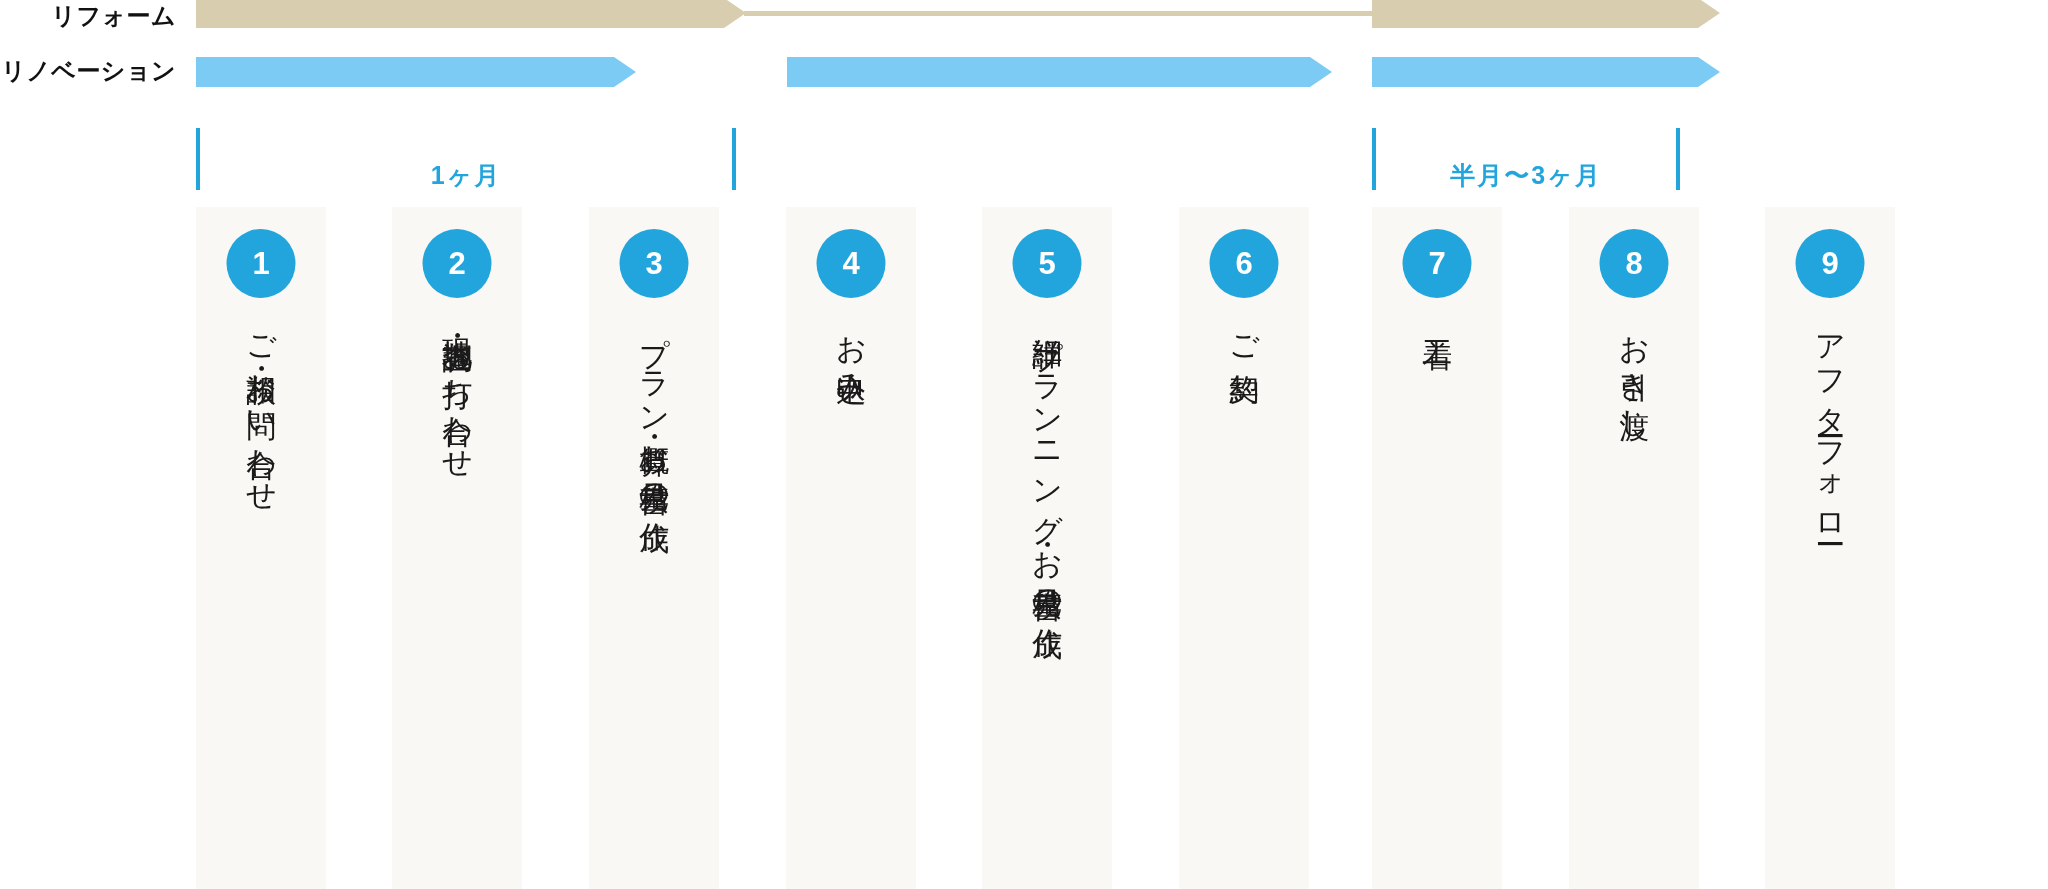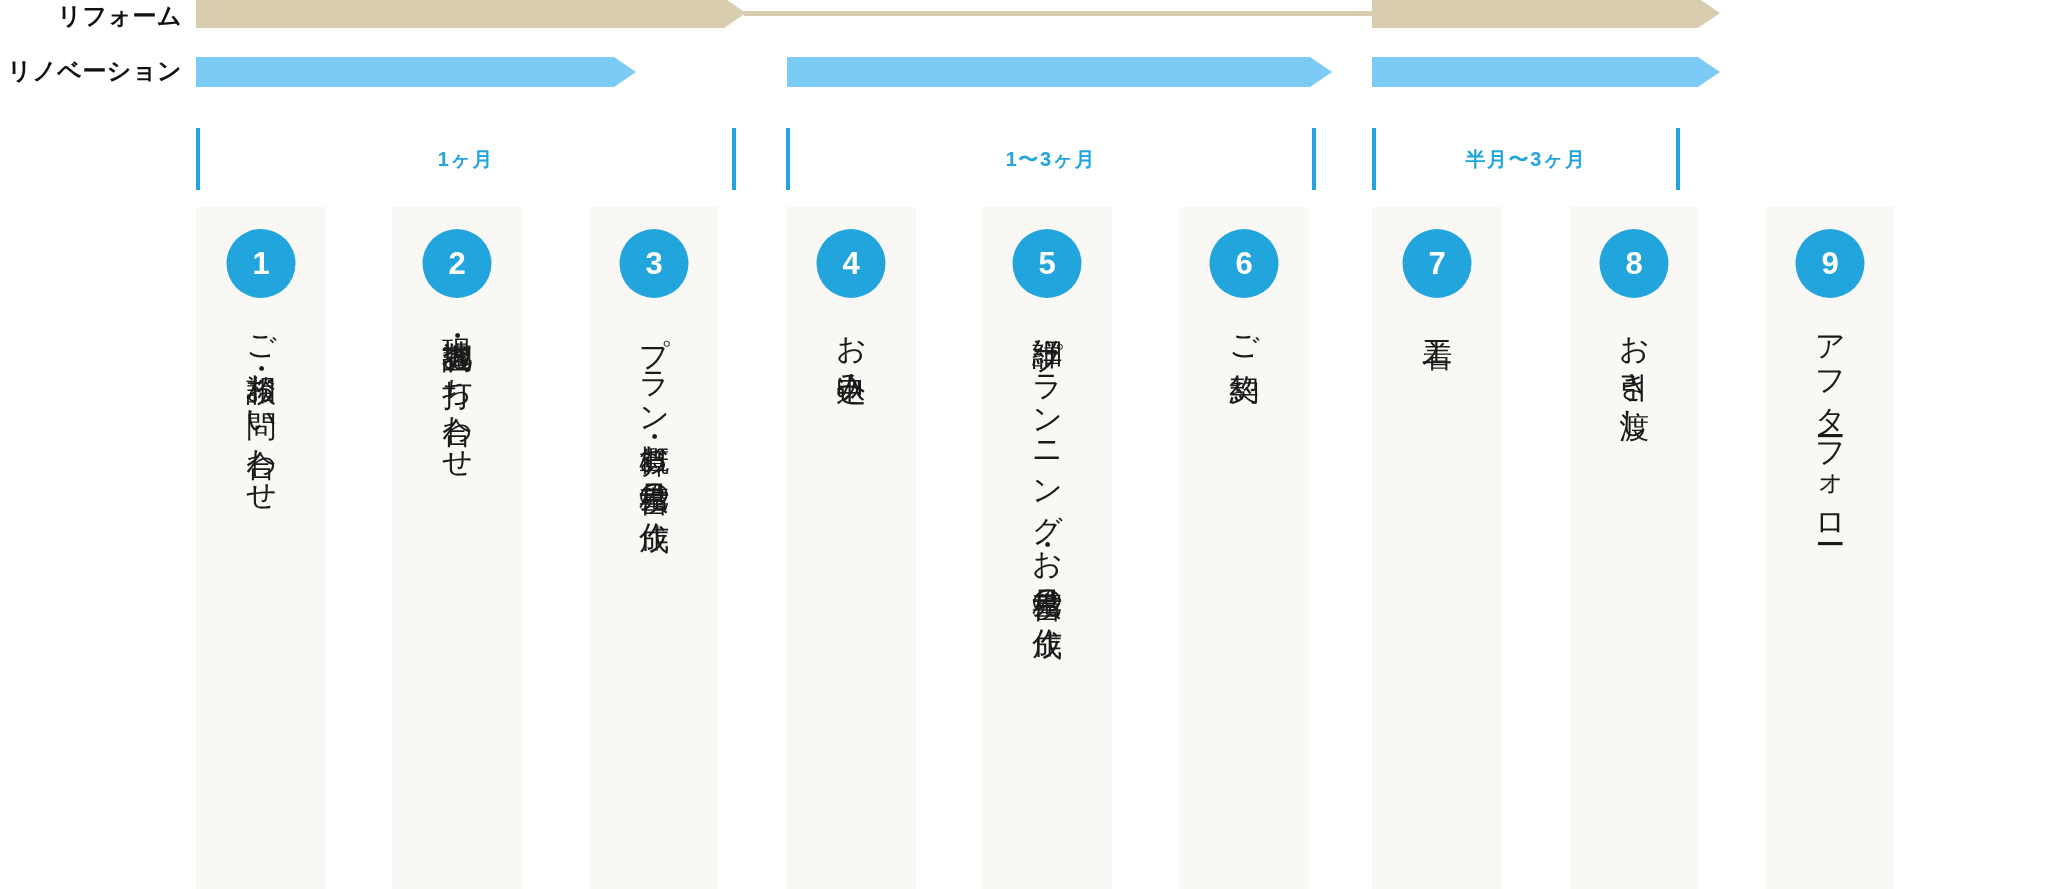--- a/index.html
+++ b/index.html
@@ -15,21 +15,20 @@
   .stage{position:absolute;left:0;top:0;width:2048px;height:889px;}
 
   
   .row-label{
     position:absolute;
     font-weight:700;
     color:#111111;
     letter-spacing:.02em;
     white-space:nowrap;
     text-align:right;
-    padding-left:6px;
   }
   .row-label.reform{ left:0; width:176px; top:0px;  font-size:24px; }
   .row-label.renov { left:-18px; width:194px; top:55px; font-size:24px; }
 
   
   .bar-layer{position:absolute;left:0;top:0;width:2048px;height:110px;}
 
   .arrow{
     position:absolute;
     height:30px;
@@ -55,27 +54,27 @@
   
   .blue .body{background:#7ccbf5;}
   .blue .head{border-left:22px solid #7ccbf5;}
 
   
   .band{position:absolute;height:62px;}
   .tick{
     position:absolute;top:0;width:4px;height:62px;background:#22a5dd;
   }
   .band-label{
-    position:absolute;top:0;height:62px;
+    position:absolute;top:16px;height:62px;
     line-height:62px;
     width:100%;
     text-align:center;
     color:#22a5dd;
     font-weight:700;
-    font-size:20px;
+    font-size:25px;
     letter-spacing:.08em;
     white-space:nowrap;
   }
 
   
   .card{
     position:absolute;
     background:#faf8f4;
     top:207px;
     width:130px;
@@ -148,25 +147,20 @@
     </div>
 
   </div>
 
   <div class="band" style="left:196px;top:128px;width:540px;">
     <div class="tick" style="left:0;"></div>
     <div class="tick" style="right:0;"></div>
     <div class="band-label">1ヶ月</div>
   </div>
 
-  <div class="band" style="left:786px;top:128px;width:530px;">
-    <div class="tick" style="left:0;"></div>
-    <div class="tick" style="right:0;"></div>
-    <div class="band-label">1〜3ヶ月</div>
-  </div>
 
   <div class="band" style="left:1372px;top:128px;width:308px;">
     <div class="tick" style="left:0;"></div>
     <div class="tick" style="right:0;"></div>
     <div class="band-label">半月〜3ヶ月</div>
   </div>
 
   <div class="card" style="left:196px;height:682px;">
     <div class="circle">1</div>
     <div class="vtext">ご相談・お問い合わせ</div>

